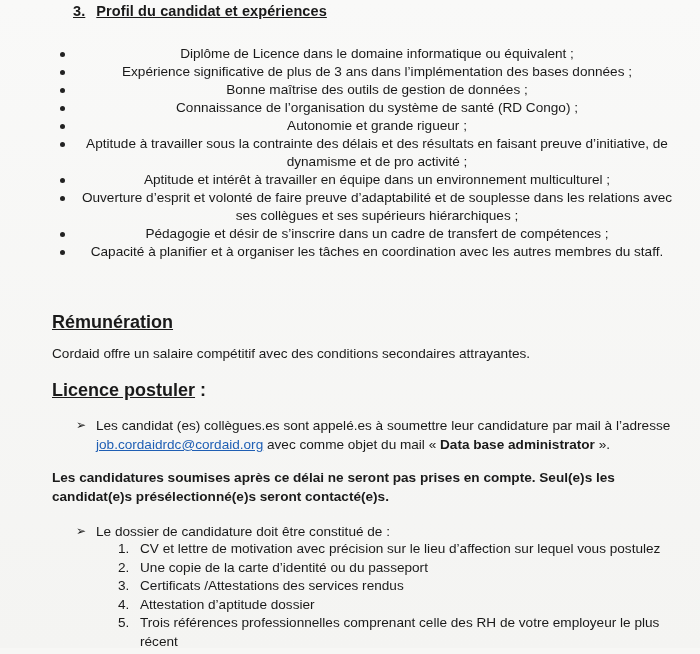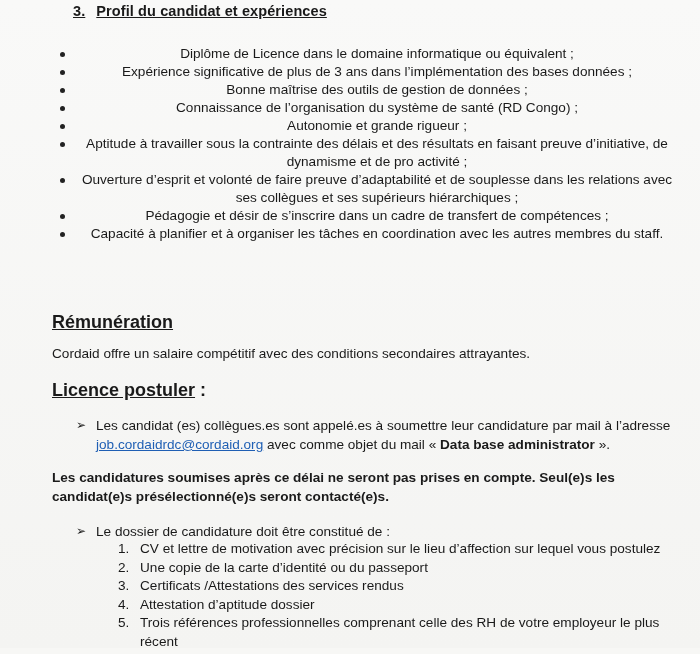--- a/index.html
+++ b/index.html
@@ -128,20 +128,21 @@
     <span class="num">3.</span><span>Profil du candidat et expériences</span>
   </div>
 
   <ul class="bullets">
     <li><span class="dot"></span><span>Diplôme de Licence dans le domaine informatique ou équivalent ;</span></li>
     <li><span class="dot"></span><span>Expérience significative de plus de 3 ans dans l’implémentation des bases données ;</span></li>
     <li><span class="dot"></span><span>Bonne maîtrise des outils de gestion de données ;</span></li>
     <li><span class="dot"></span><span>Connaissance de l’organisation du système de santé (RD Congo) ;</span></li>
     <li><span class="dot"></span><span>Autonomie et grande rigueur ;</span></li>
     <li><span class="dot"></span><span>Aptitude à travailler sous la contrainte des délais et des résultats en faisant preuve d’initiative, de dynamisme et de pro activité ;</span></li>
+    <li><span class="dot"></span><span>Aptitude et intérêt à travailler en équipe dans un environnement multiculturel ;</span></li>
     <li><span class="dot"></span><span>Ouverture d’esprit et volonté de faire preuve d’adaptabilité et de souplesse dans les relations avec ses collègues et ses supérieurs hiérarchiques ;</span></li>
     <li><span class="dot"></span><span>Pédagogie  et désir de s’inscrire dans un cadre de transfert de compétences ;</span></li>
     <li><span class="dot"></span><span>Capacité à planifier et à organiser les tâches en coordination avec les autres membres du staff.</span></li>
   </ul>
 
   <div class="section-title remuneration-title">
     <span class="u">Rémunération</span>
   </div>
   <div class="remuneration-text">Cordaid offre un salaire compétitif avec des conditions secondaires attrayantes.</div>
 

